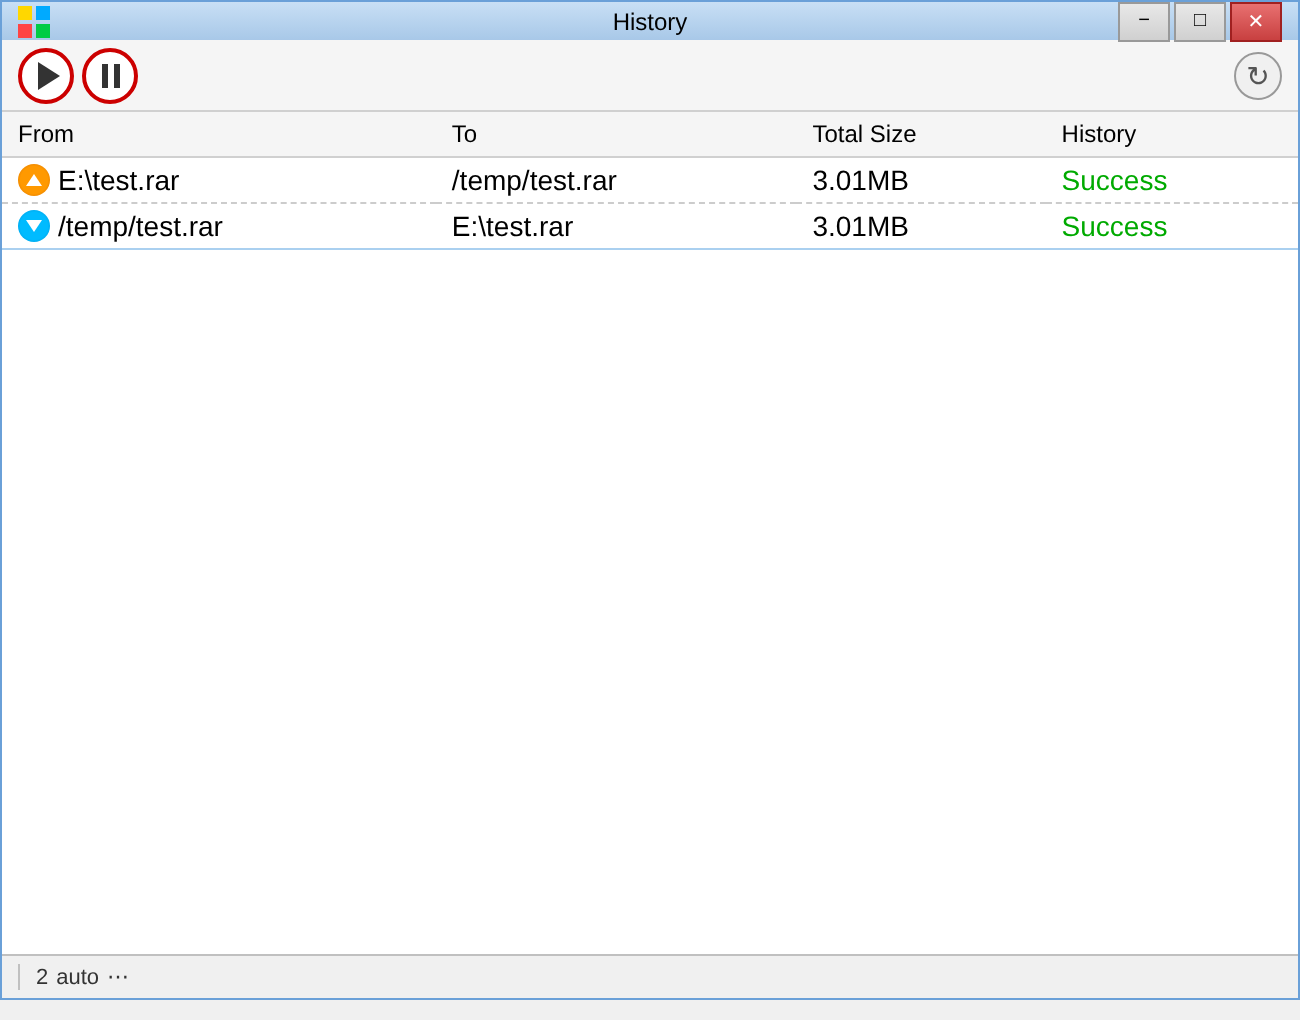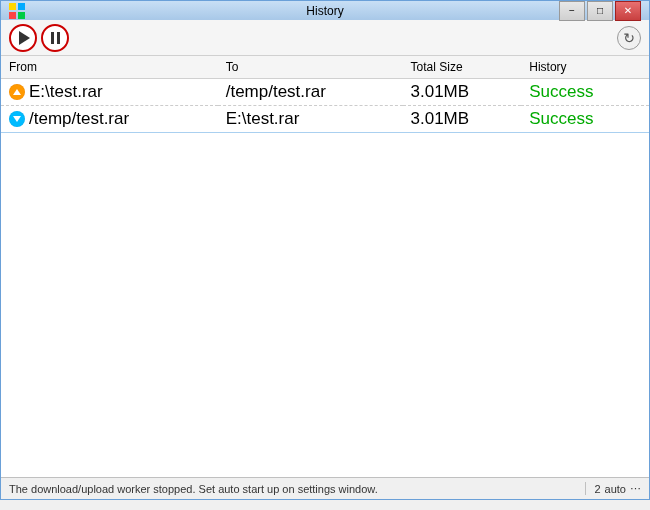--- a/index.html
+++ b/index.html
@@ -148,21 +148,21 @@
       text-align: left;
       padding: 4px 8px;
       font-weight: normal;
       font-size: 12px;
       color: #000;
       border-bottom: 1px solid #d0d0d0;
       margin-top: 12px;
     }
     td {
       padding: 3px 8px;
-      font-size: 17px;
+      font-size: 14px;
       color: #000;
     }
     tr.row-data {
       border-bottom: 1px dashed #ccc;
     }
     tr.row-data:last-child {
       border-bottom: 1px solid #aad0f0;
     }
     .status-success {
       color: #00aa00;
@@ -295,20 +295,19 @@
       </td>
       <td>E:\test.rar</td>
       <td>3.01MB</td>
       <td class="status-success">Success</td>
     </tr>
         </tbody>
     </table>
   </div>
 
   <div class="status-bar">
-    <span>The download/upload worker stopped. Set auto start up on settings window.</span>
     <div class="status-right">
       <span>2</span>
       <span>auto</span>
       <span>⋯</span>
     </div>
   </div>
 </div>
 
 </body></html>

